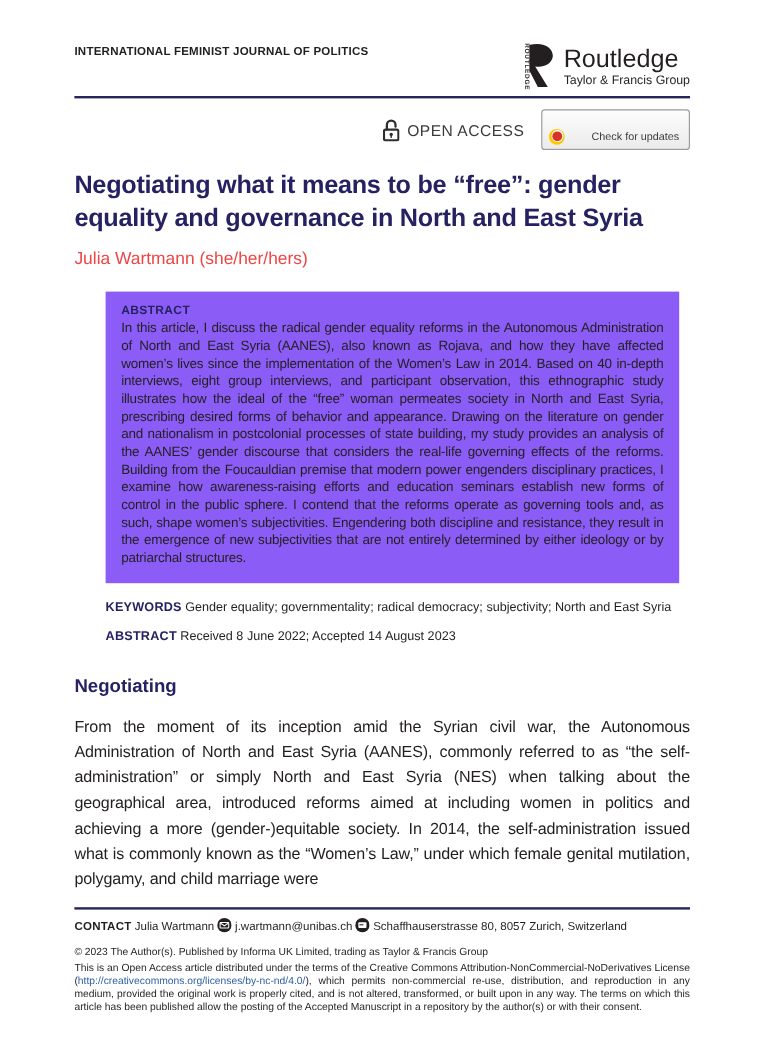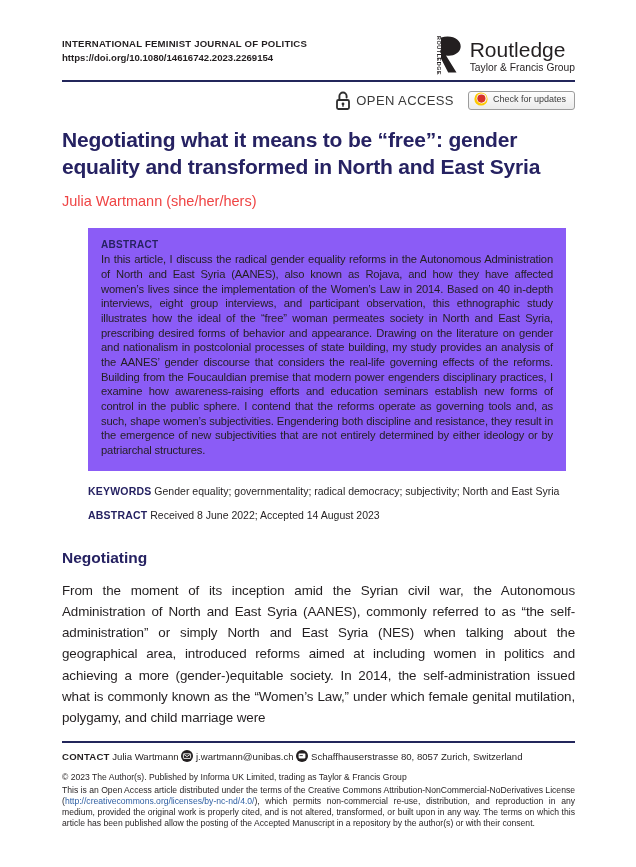--- a/index.html
+++ b/index.html
@@ -22,21 +22,21 @@
   .logo-sub  { font-size:10.3px; color:#231f20; margin-top:2px; }
 
   .rule { background:#23265b; }
   .rule-thick { height:2px; margin-top:7px; }
   .rule-thin  { height:2px; margin-top:13px; }
 
   
   .badge-row { display:flex; justify-content:flex-end; align-items:center; gap:14px; margin-top:9px; }
   .open-access { display:inline-flex; align-items:center; gap:6px; }
   .open-access span { font-size:13px; color:#3a3a3a; letter-spacing:.4px; }
-  .check-updates { display:inline-flex; align-items:center; gap:5px; padding:0 8px 3px 5px;
+  .check-updates { display:inline-flex; align-items:center; gap:22px; padding:15px 8px 3px 5px;
                    background:linear-gradient(#fdfdfd,#ebebeb); border:1px solid #9c9c9c;
                    border-radius:3px; font-family:inherit; font-size:9px; color:#3c3c3c; cursor:pointer; }
 
   
   .title { margin-top:16px; font-size:21px; font-weight:700; color:#262262; line-height:1.29;
            letter-spacing:-.2px; }
   .author { margin-top:13px; font-size:14.5px; color:#ef4444; }
   .affiliation { margin-top:11px; font-size:11px; color:#231f20; }
 
   
@@ -63,21 +63,20 @@
   .license-url { color:#2e5fa3; }
 </style>
 </head>
 <body>
 
 <div class="page">
 
   <div class="header-row">
     <div>
       <div class="journal-name">INTERNATIONAL FEMINIST JOURNAL OF POLITICS</div>
-      <div class="doi">https://doi.org/10.1080/14616742.2023.2269154</div>
     </div>
     <div class="logo">
       <div class="logo-mark">
         <span class="logo-vert">ROUTLEDGE</span>
         <svg width="22" height="37" viewBox="0 0 22 37">
           <path d="M0 1.5 C13 -2 21 5 19.5 12 C18.3 17.5 11.5 20.8 5 19.4 L15.5 36.5 L7.2 36.5 L0 22.5 Z" fill="#231f20"></path>
         </svg>
       </div>
       <div class="logo-text">
         <div class="logo-name">Routledge</div>
@@ -101,21 +100,21 @@
     <button class="check-updates">
       <svg width="14" height="14" viewBox="0 0 14 14">
         <circle cx="7" cy="7" r="6.6" fill="#fdc800"></circle>
         <circle cx="7.6" cy="6.4" r="5" fill="#ffffff"></circle>
         <circle cx="7.4" cy="6.6" r="4.1" fill="#d6332a"></circle>
       </svg>
       <span>Check for updates</span>
     </button>
   </div>
 
-  <h1 class="title">Negotiating what it means to be “free”: gender equality and transformed in North and East Syria</h1>
+  <h1 class="title">Negotiating what it means to be “free”: gender equality and governance in North and East Syria</h1>
   <div class="author">Julia Wartmann (she/her/hers)</div>
 
   <div class="abstract-box">
     <div class="abstract-label">ABSTRACT</div>
     <p class="abstract-text">In this article, I discuss the radical gender equality reforms in the Autonomous Administration of North and East Syria (AANES), also known as Rojava, and how they have affected women’s lives since the implementation of the Women’s Law in 2014. Based on 40 in-depth interviews, eight group interviews, and participant observation, this ethnographic study illustrates how the ideal of the “free” woman permeates society in North and East Syria, prescribing desired forms of behavior and appearance. Drawing on the literature on gender and nationalism in postcolonial processes of state building, my study provides an analysis of the AANES’ gender discourse that considers the real-life governing effects of the reforms. Building from the Foucauldian premise that modern power engenders disciplinary practices, I examine how awareness-raising efforts and education seminars establish new forms of control in the public sphere. I contend that the reforms operate as governing tools and, as such, shape women’s subjectivities. Engendering both discipline and resistance, they result in the emergence of new subjectivities that are not entirely determined by either ideology or by patriarchal structures.</p>
   </div>
 
   <p class="meta-line">
     <span class="meta-label">KEYWORDS</span>
     <span>Gender equality; governmentality; radical democracy; subjectivity; North and East Syria</span>

